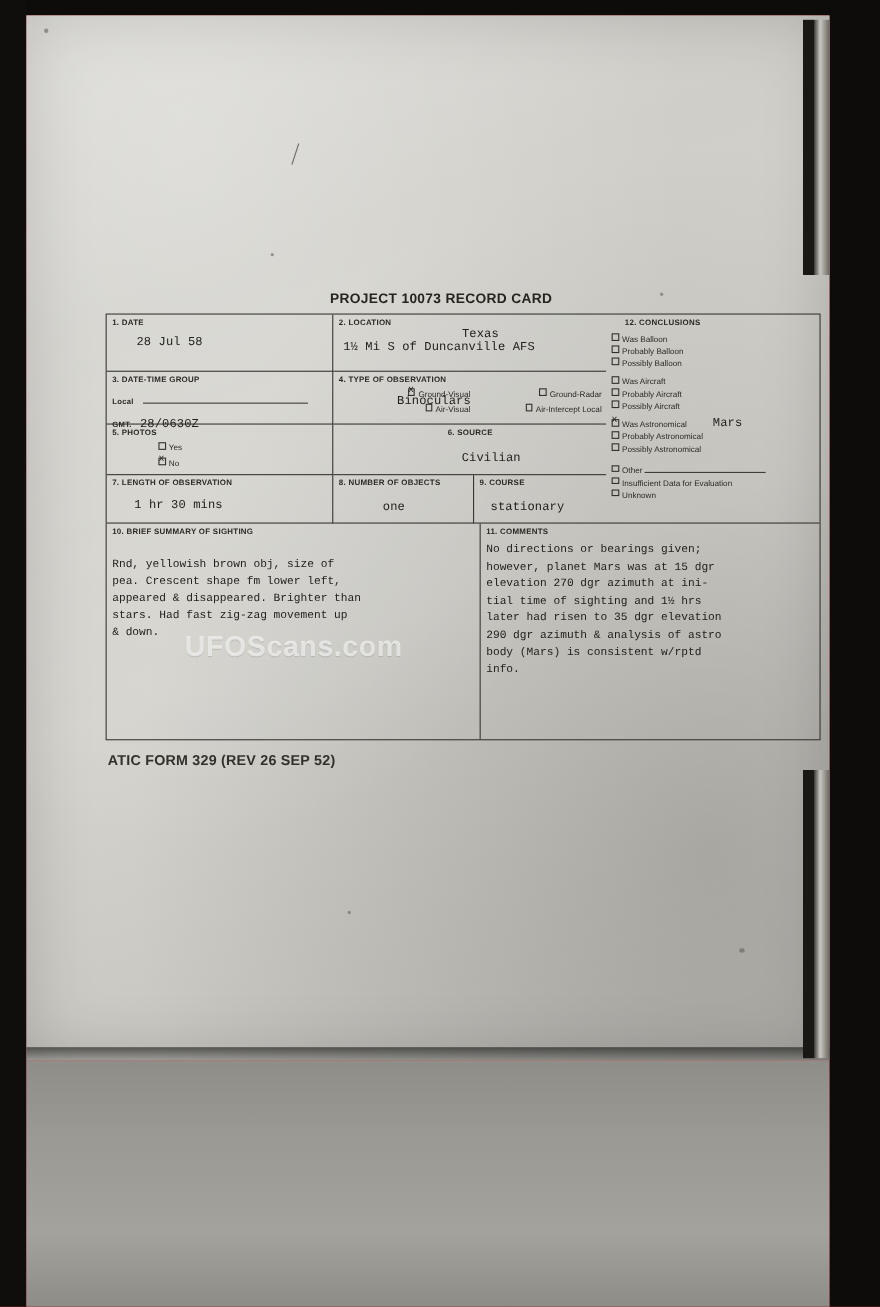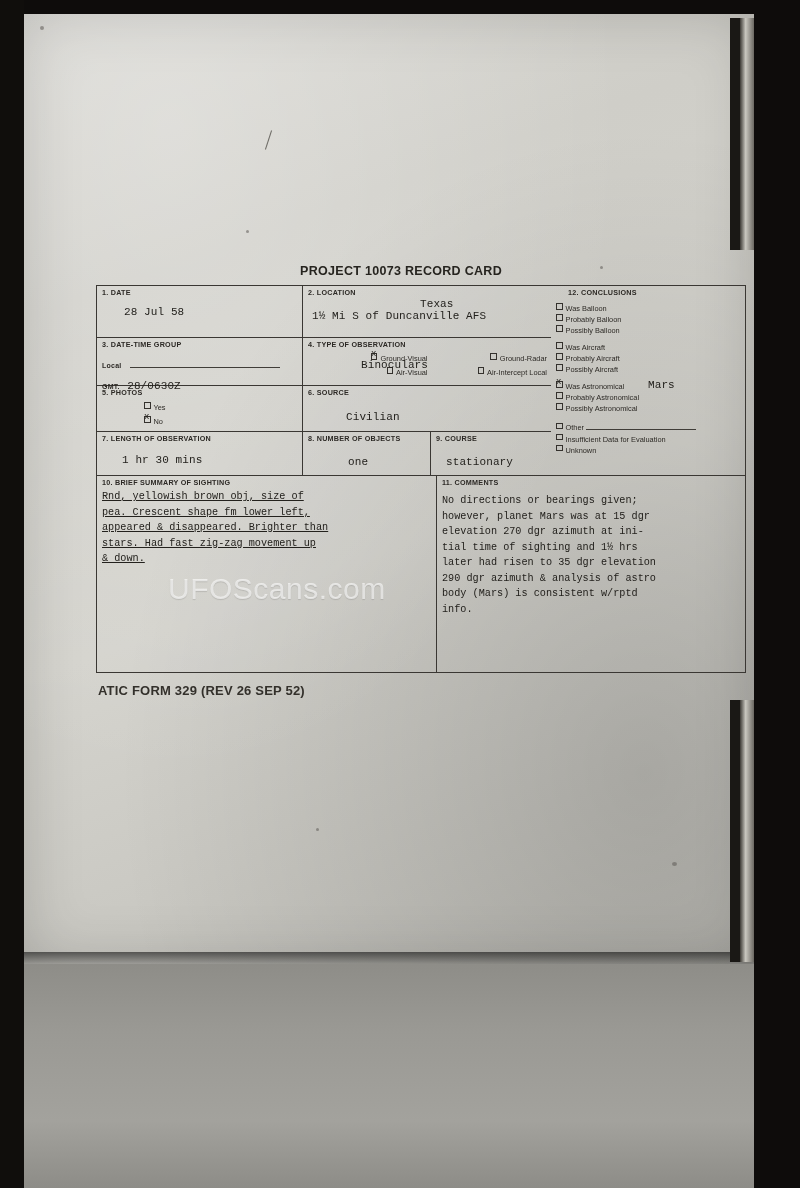--- a/index.html
+++ b/index.html
@@ -192,26 +192,27 @@
     color: #33302b;
     letter-spacing: .2px;
     text-align: center;
   }
 
   
   .watermark {
     position: absolute;
     left: 168px;
     top: 572px;
-    font-size: 30px;
+    font-size: 26px;
     color: rgba(255,255,255,0.62);
     font-family: "Liberation Sans", sans-serif;
     letter-spacing: .5px;
     text-shadow: 0 1px 1px rgba(0,0,0,0.12);
     pointer-events: none;
+    font-weight: bold;
   }
 
   .pen-mark {
     position: absolute;
     left: 268px; top: 130px;
     width: 1px; height: 20px;
     background: #4a4742;
     transform: rotate(18deg);
     opacity: .75;
   }
@@ -289,21 +290,21 @@
             <div class="typed" style="position:absolute; left:58px; top:21px;">Binoculars</div>
           </div>
         </div>
 
         <div class="row">
           <div class="cell c-left" style="height:46px;">
             <div class="lbl">5. PHOTOS</div>
             <div class="chk" style="margin-top:5px; margin-left:42px;"><span class="box"></span><span>Yes</span></div>
             <div class="chk" style="margin-top:3px; margin-left:42px;"><span class="box x"></span><span>No</span></div>
           </div>
-          <div class="cell c-mid" style="height:46px;">
+          <div class="cell c-mid" style="height:46px;text-align:center;">
             <div class="lbl">6. SOURCE</div>
             <div class="typed" style="margin-top:14px; margin-left:38px;">Civilian</div>
           </div>
         </div>
 
         <div class="row">
           <div class="cell c-left" style="height:44px;">
             <div class="lbl">7. LENGTH OF OBSERVATION</div>
             <div class="typed" style="margin-top:11px; margin-left:20px;">1 hr 30 mins</div>
           </div>
@@ -345,21 +346,21 @@
           <div class="chk"><span class="box"></span><span>Other</span><span class="ul" style="width:110px; margin-left:2px;"></span></div>
           <div class="chk"><span class="box"></span><span>Insufficient Data for Evaluation</span></div>
           <div class="chk"><span class="box"></span><span>Unknown</span></div>
         </div>
       </div>
     </div>
 
     <div class="row">
       <div class="cell" style="width:340px; height:196px; border-bottom:none;">
         <div class="lbl">10. BRIEF SUMMARY OF SIGHTING</div>
-        <div class="typed-sm" style="margin-top:2px; white-space:pre-wrap;text-decoration:underline;">Rnd, yellowish brown obj, size of
+        <div class="typed-sm" style="margin-top:19px; white-space:pre-wrap;">Rnd, yellowish brown obj, size of
 pea. Crescent shape fm lower left,
 appeared &amp; disappeared. Brighter than
 stars. Had fast zig-zag movement up
 &amp; down.</div>
       </div>
       <div class="cell" style="width:308px; height:196px; border-bottom:none; border-right:none;">
         <div class="lbl">11. COMMENTS</div>
         <div class="typed-sm" style="margin-top:6px; white-space:pre-wrap;">No directions or bearings given;
 however, planet Mars was at 15 dgr
 elevation 270 dgr azimuth at ini-

